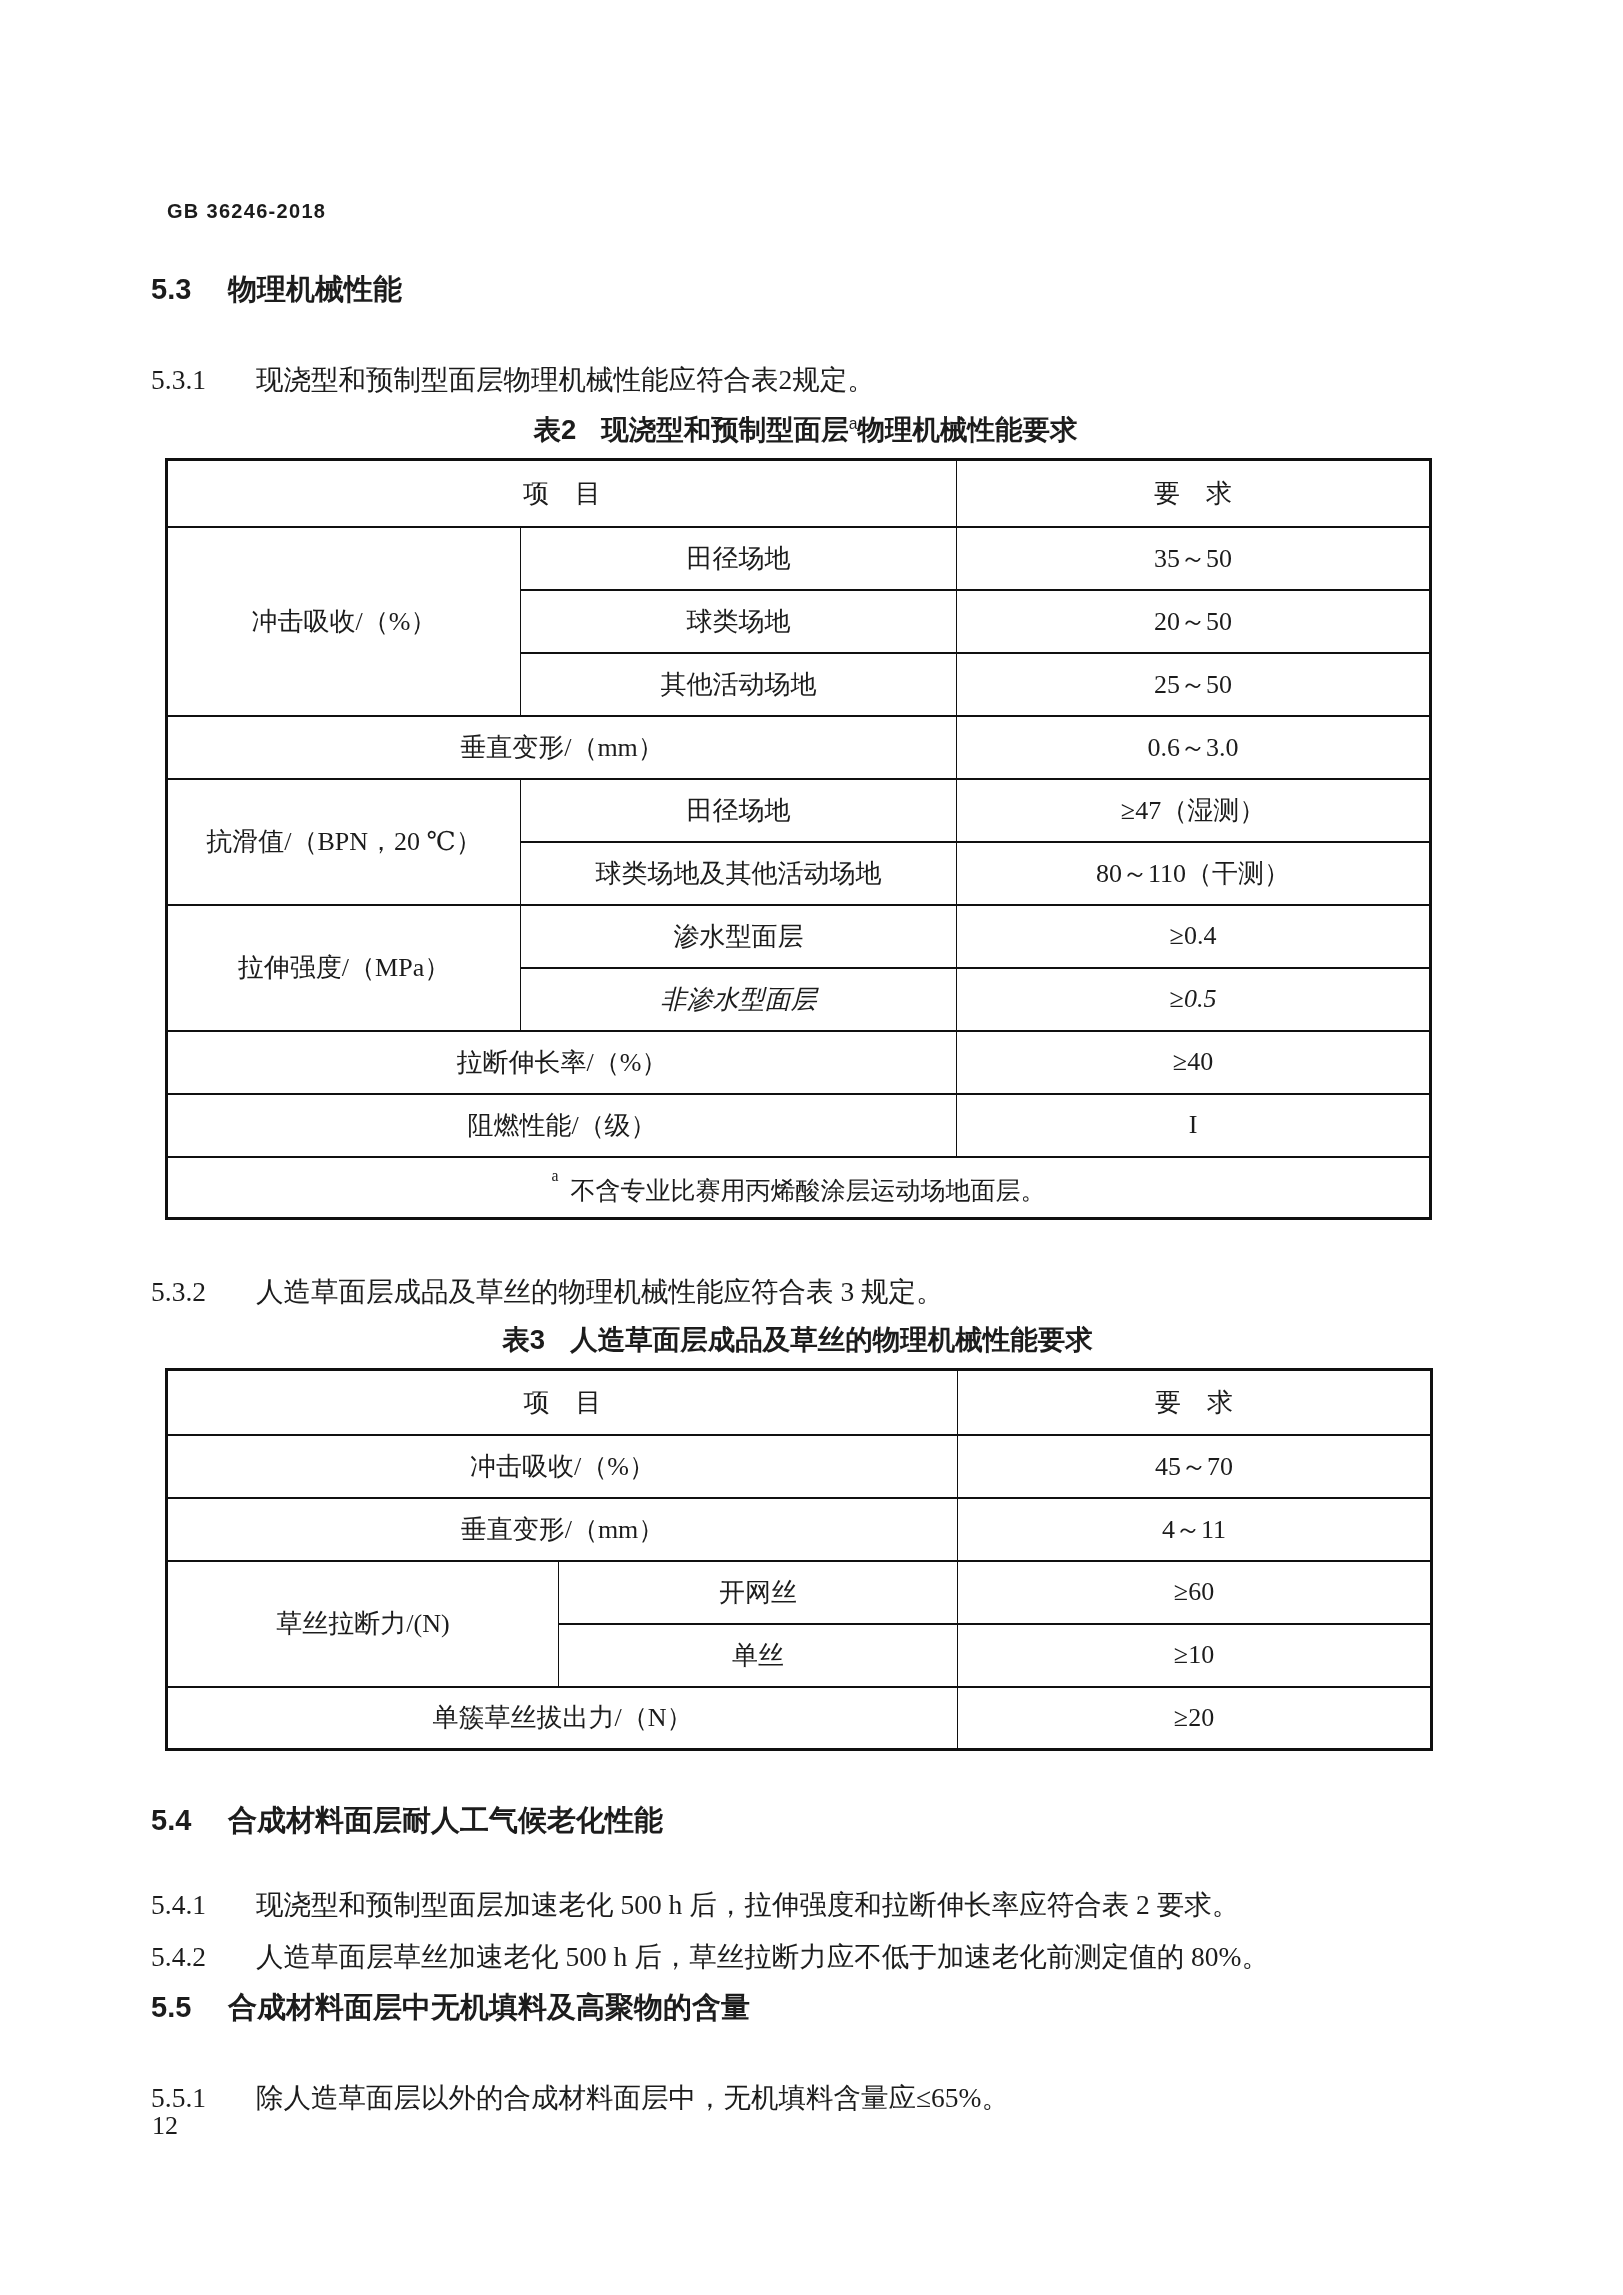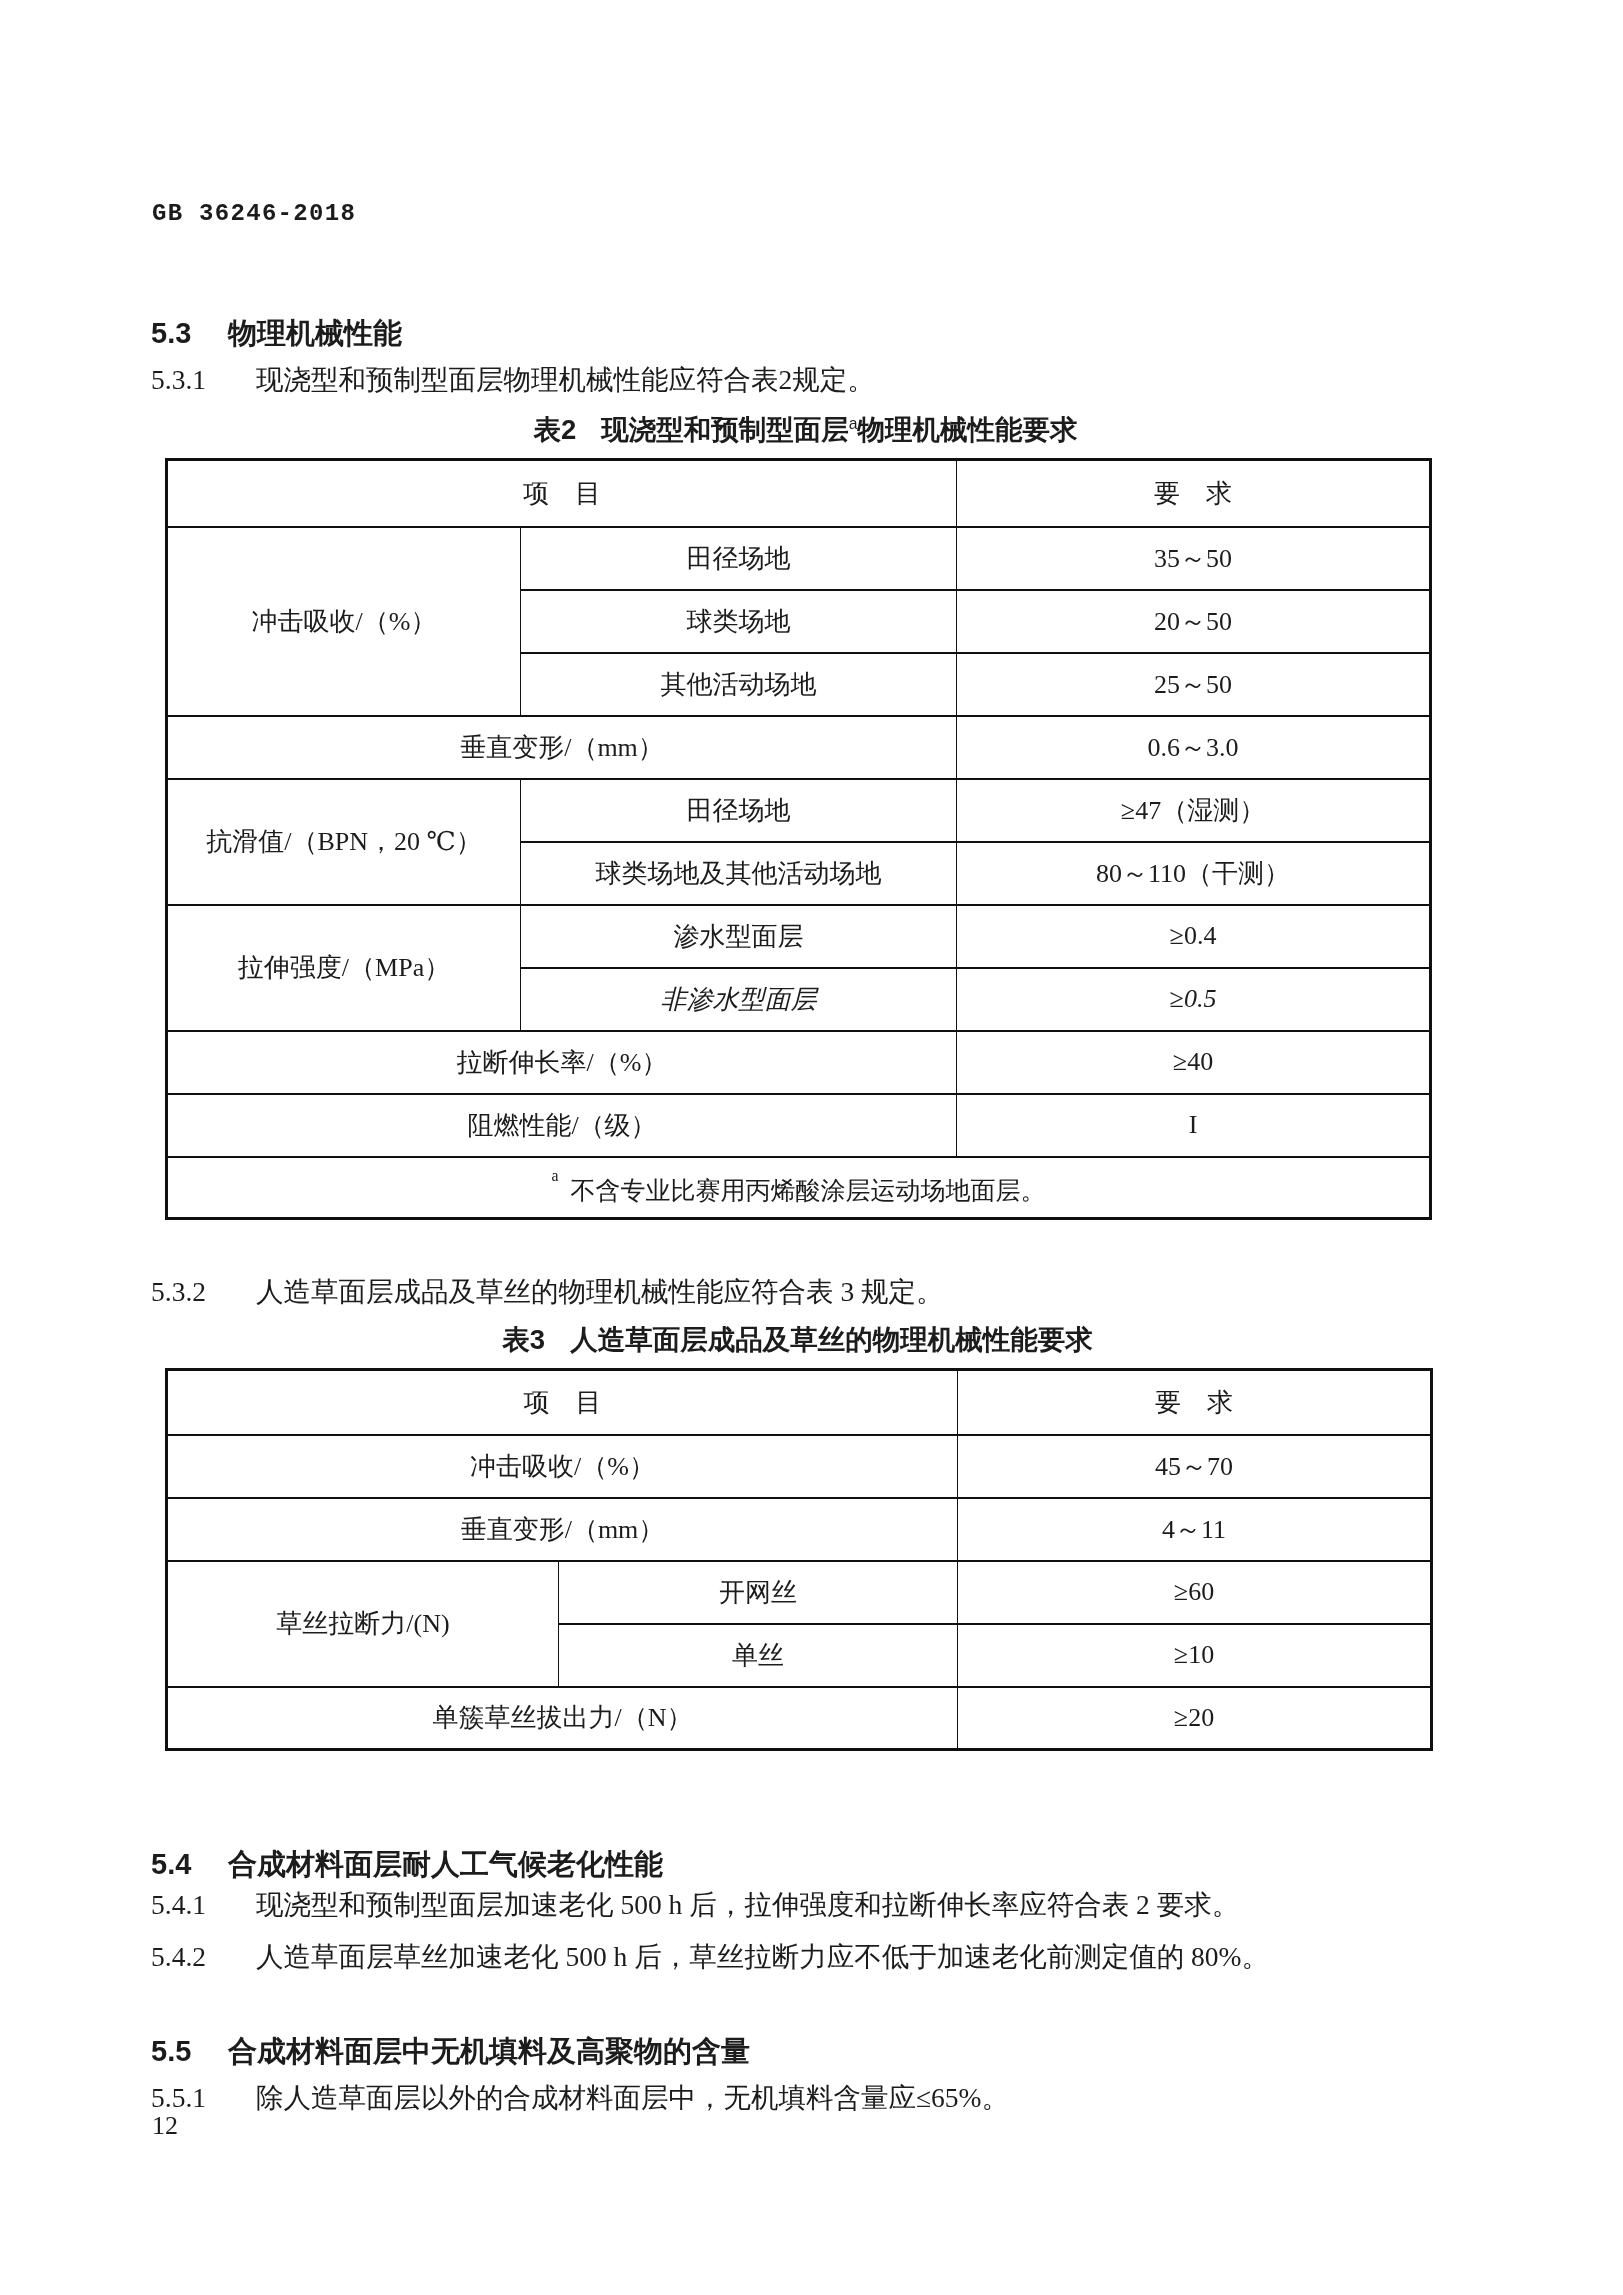--- a/index.html
+++ b/index.html
@@ -6,27 +6,27 @@
   .page{
     position:relative;
     width:1623px;height:2295px;
     background:#ffffff;
     color:#1c1c1c;
     overflow:hidden;
     font-family:"Liberation Serif","DejaVu Serif",serif;
   }
   .abs{position:absolute;}
   .docnum{
-    left:152px;top:200px;
-    font-family:Liberation Mono, monospace;
-    font-weight:700;font-size:24px;letter-spacing:1.3px;
+    left:167px;top:200px;
+    font-family:Liberation Sans, sans-serif;
+    font-weight:700;font-size:20px;letter-spacing:1.3px;
   }
   .sec-heading{
     font-family:"Liberation Sans","DejaVu Sans",sans-serif;
-    font-weight:700;font-size:29px;white-space:nowrap;margin-top:44px;
+    font-weight:700;font-size:29px;white-space:nowrap;
   }
   .sec-heading .num{display:inline-block;min-width:77px;}
   .clause{font-size:27.5px;white-space:nowrap;}
   .clause .num{display:inline-block;min-width:105px;margin-top:18px;}
   .tbl-caption{
     width:1265px;text-align:center;
     font-family:"Liberation Sans","DejaVu Sans",sans-serif;
     font-weight:700;font-size:27.5px;white-space:nowrap;
   }
   .tbl-caption .cap-label{margin-right:25px;}

